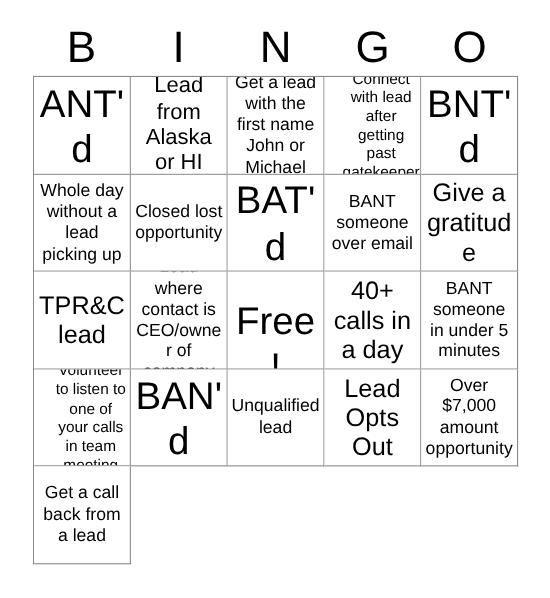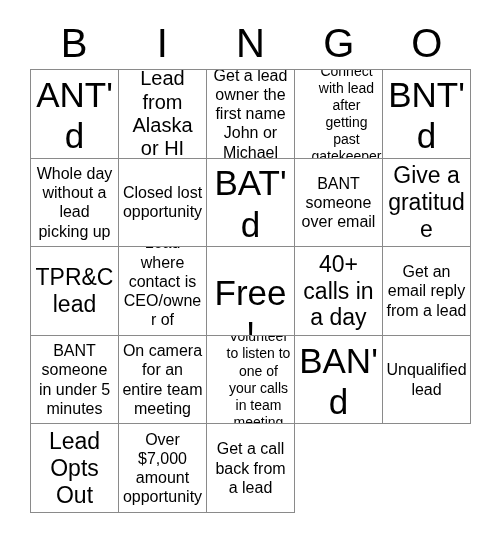--- a/index.html
+++ b/index.html
@@ -103,21 +103,21 @@
   </div>
 
   <div class="grid" id="bingo-grid">
       <div class="cell sz-xxl">
         <span class="cell-text">ANT'd lead</span>
       </div>
       <div class="cell sz-lg">
         <span class="cell-text">Lead from Alaska or HI</span>
       </div>
       <div class="cell sz-md">
-        <span class="cell-text">Get a lead owner the first name John or Michael</span>
+        <span class="cell-text">Get a lead with the first name John or Michael</span>
       </div>
       <div class="cell sz-sm">
         <span class="cell-text">Connect with lead after getting past gatekeeper</span>
       </div>
       <div class="cell sz-xxl">
         <span class="cell-text">BNT'd lead</span>
       </div>
       <div class="cell sz-md">
         <span class="cell-text">Whole day without a lead picking up</span>
       </div>
@@ -139,27 +139,21 @@
       <div class="cell sz-md">
         <span class="cell-text">Lead where contact is CEO/owner of company</span>
       </div>
       <div class="cell sz-xxl">
         <span class="cell-text">Free!</span>
       </div>
       <div class="cell sz-xl">
         <span class="cell-text">40+ calls in a day</span>
       </div>
       <div class="cell sz-md">
-        <span class="cell-text">Get an email reply from a lead</span>
-      </div>
-      <div class="cell sz-md">
         <span class="cell-text">BANT someone in under 5 minutes</span>
-      </div>
-      <div class="cell sz-md">
-        <span class="cell-text">On camera for an entire team meeting</span>
       </div>
       <div class="cell sz-sm">
         <span class="cell-text">Volunteer to listen to one of your calls in team meeting</span>
       </div>
       <div class="cell sz-xxl">
         <span class="cell-text">BAN'd lead</span>
       </div>
       <div class="cell sz-md">
         <span class="cell-text">Unqualified lead</span>
       </div>

